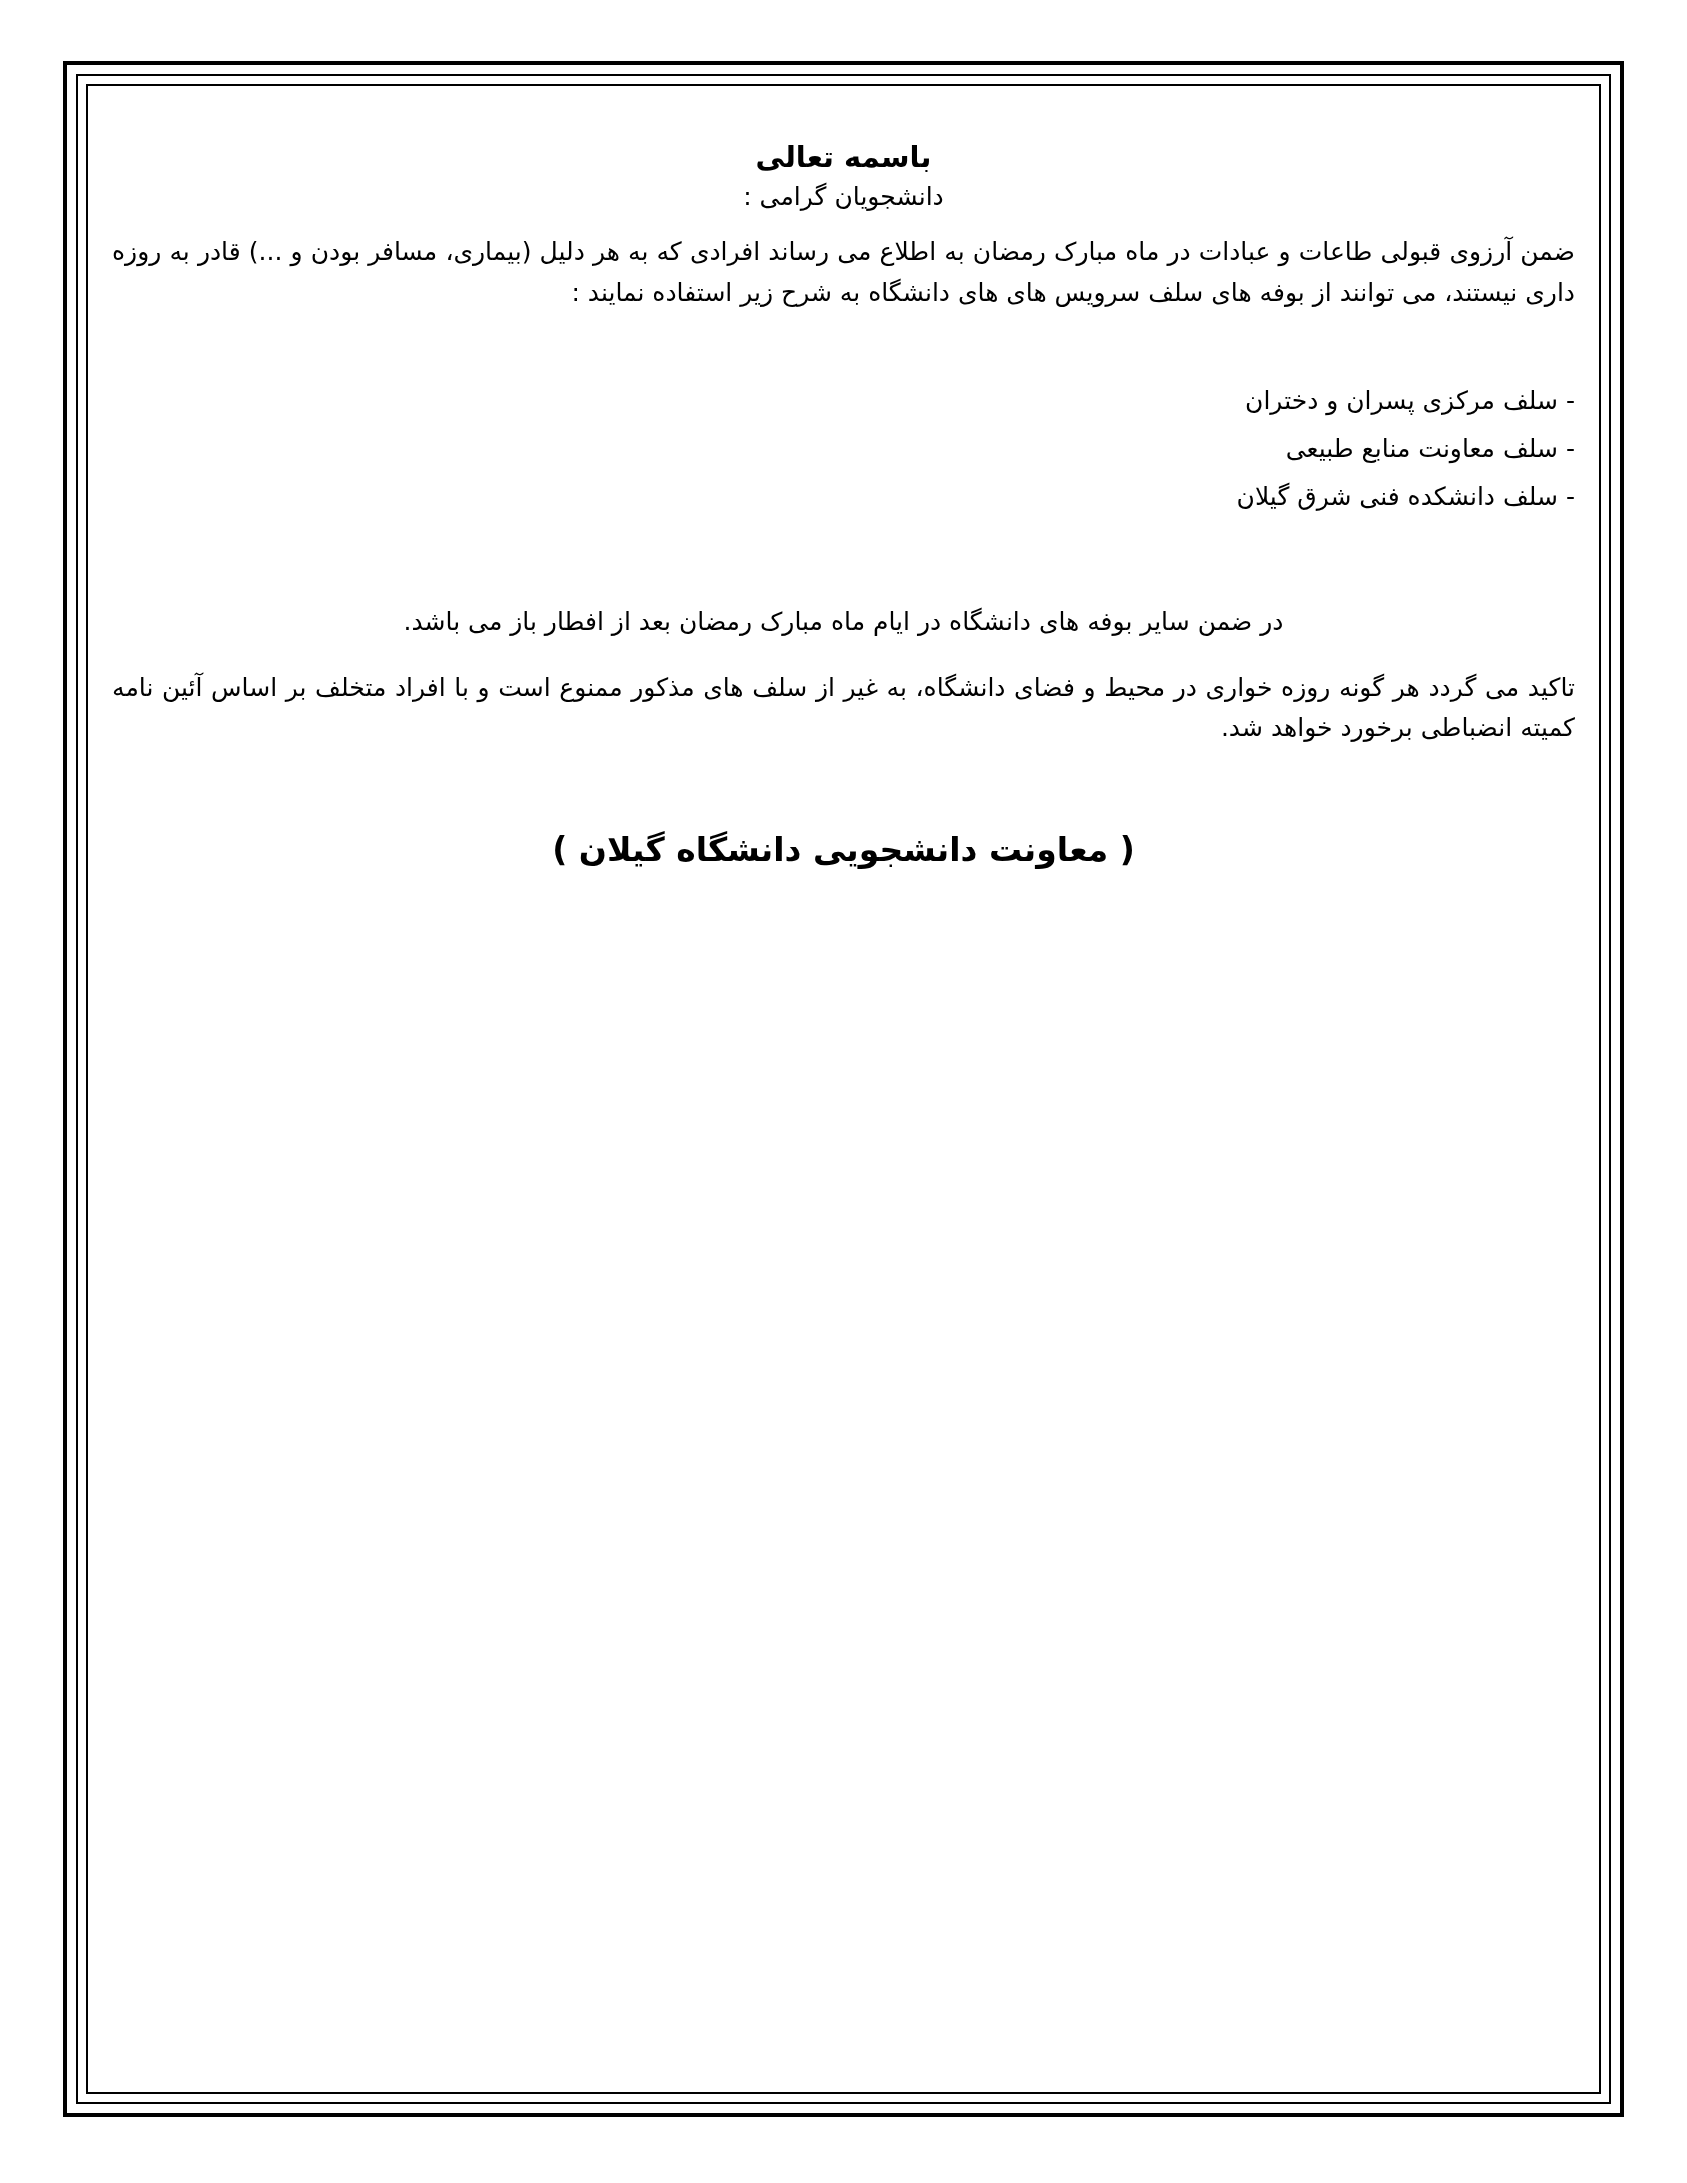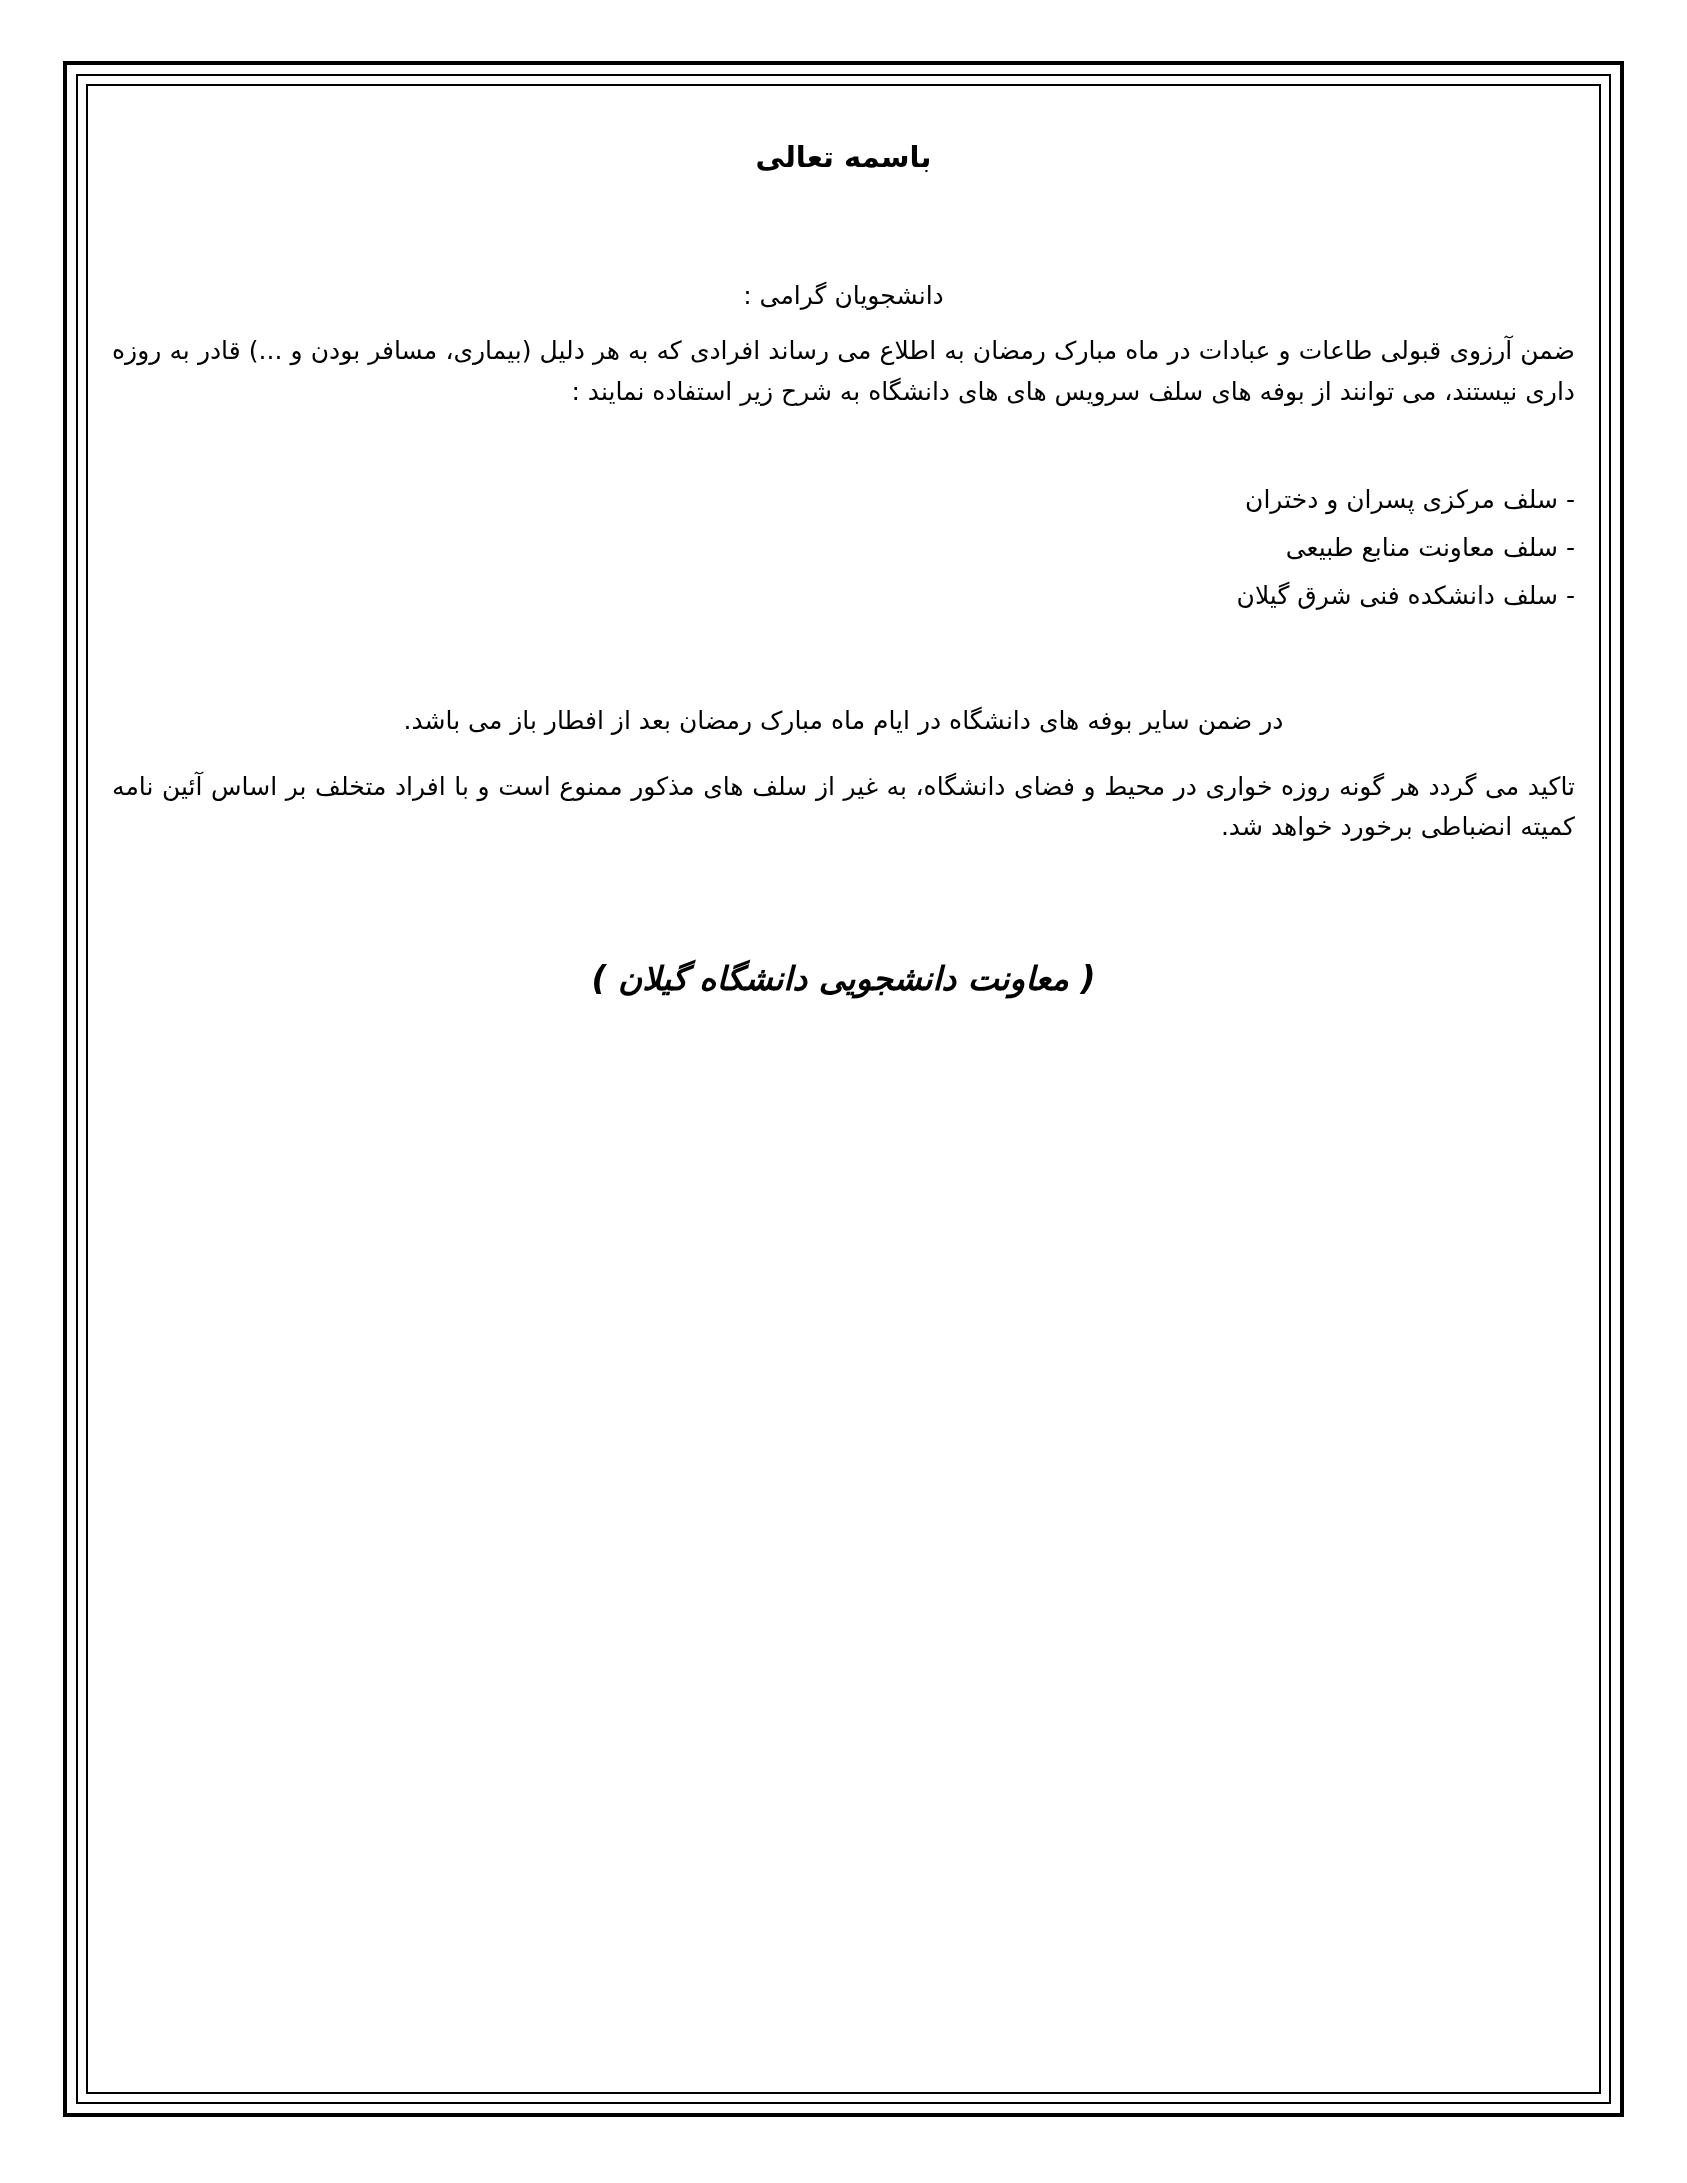--- a/index.html
+++ b/index.html
@@ -64,21 +64,20 @@
   .basmala {
     text-align: center;
     font-size: 29px;
     font-weight: bold;
     letter-spacing: 2.6px;
     margin: 38px 0 0 0;
     line-height: 1.4;
   }
 
   .salutation {
-    margin-top: 99px;
     font-size: 25px;
     letter-spacing: 2px;
     text-align: center;
     line-height: 1.5;
   }
 
   .para {
     margin-top: 17px;
     font-size: 25px;
     line-height: 1.62;
@@ -102,26 +101,25 @@
     line-height: 1.92;
     letter-spacing: 1.3px;
     text-align: right;
   }
 
   .block-gap {
     height: 64px;
   }
 
   .signature {
-    margin-top: 111px;
+    margin-top: 81px;
     text-align: center;
     font-size: 33px;
     font-weight: bold;
     letter-spacing: 2.6px;
-    font-style: italic;
   }
 </style>
 </head>
 <body>
 
 <div class="page">
 
   <div class="frame-outer">
     <div class="frame-mid">
       <div class="frame-inner"></div>

